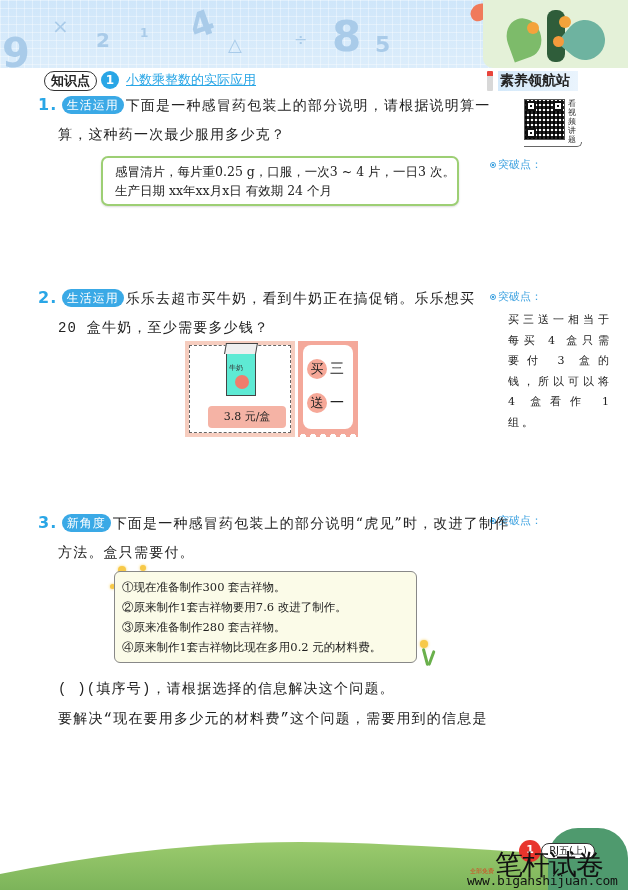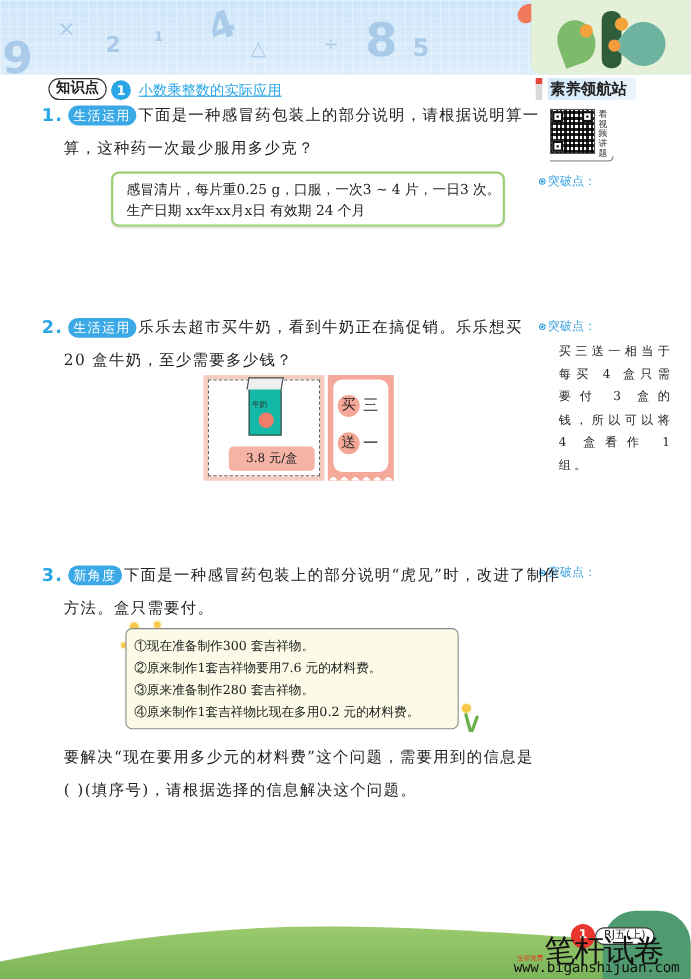--- a/index.html
+++ b/index.html
@@ -20,39 +20,39 @@
     background-size: 8px 8px;
   }
   .deco-glyph { position: absolute; color: #a9cbe9; font-family: "DejaVu Sans", sans-serif; font-weight: bold; }
   .header-plant {
     position: absolute; right: 0; top: 0; width: 145px; height: 68px;
     background: #e4f1d8; border-bottom-left-radius: 10px;
   }
   .leaf { position: absolute; border-radius: 50% 50% 50% 0; }
 
   
-  .kp-title { position: absolute; left: 32px; top: 71px; display: flex; align-items: flex-end; gap: 4px; padding-left: 12px; }
+  .kp-title { position: absolute; left: 32px; top: 71px; display: flex; align-items: flex-start; gap: 4px; padding-left: 12px; }
   .kp-tag {
     border: 1.5px solid #333; border-radius: 12px; padding: 0 6px 0 6px;
     font-family: "DejaVu Sans", sans-serif; font-weight: bold; font-size: 13px; line-height: 18px; color: #222;
   }
   .kp-num {
     width: 18px; height: 18px; border-radius: 50%; background: #29a6e6; color: #fff;
     font-family: "DejaVu Sans", sans-serif; font-weight: bold; font-size: 12px; line-height: 18px; text-align: center;
   }
   .kp-text { font-family: "DejaVu Sans", sans-serif; font-size: 13px; color: #29a6e6; margin-left: 3px; text-decoration: underline; }
 
   
   .side-title { position: absolute; left: 487px; top: 71px; display: flex; align-items: center; }
   .lighthouse { width: 6px; height: 20px; background: linear-gradient(#e8453c 0 25%, #d8d8d8 25% 100%); margin-right: 5px; border-radius: 1px; }
   .side-title-text {
     font-family: "DejaVu Sans", sans-serif; font-weight: bold; font-size: 14px; color: #222;
     background: linear-gradient(90deg, #d4e9fa, #eaf4fd); padding: 1px 8px 1px 2px;
   }
-  .qr-wrap { position: absolute; left: 500px; top: 99px; width: 58px; height: 37px; }
+  .qr-wrap { position: absolute; left: 524px; top: 99px; width: 58px; height: 37px; }
   .qr {
     position: absolute; left: 0; top: 0; width: 41px; height: 41px; border: 1px solid #555; background:
       repeating-linear-gradient(90deg, #222 0 2px, #fff 2px 4px),
       repeating-linear-gradient(0deg, #222 0 3px, #fff 3px 5px);
     background-blend-mode: multiply;
   }
   .qr-corner { position: absolute; width: 10px; height: 10px; border: 2px solid #111; background: #fff; }
   .qr-corner::after { content: ""; position: absolute; left: 2px; top: 2px; width: 2px; height: 2px; background: #111; }
   .qr-label {
     position: absolute; left: 44px; top: 0; width: 12px; font-family: "DejaVu Sans", sans-serif;
@@ -66,36 +66,36 @@
   .tip-body { margin-left: 18px; margin-top: 6px; font-size: 11px; line-height: 20.5px; letter-spacing: 3px; color: #222; width: 104px; text-align: justify; }
 
   
   .q { position: absolute; left: 38px; width: 448px; }
   .q-line { font-size: 14px; line-height: 30px; letter-spacing: 1.2px; color: #222; display: flex; align-items: center; white-space: nowrap; }
   .q-num { font-family: "DejaVu Sans", sans-serif; font-weight: bold; font-size: 16px; color: #29a6e6; margin-right: 4px; }
   .q-tag {
     font-family: "DejaVu Sans", sans-serif; font-size: 12px; color: #fff; background: #3aa9e6;
     border-radius: 10px; padding: 1px 5px; letter-spacing: 1px; margin-right: 2px; line-height: 16px;
   }
-  .q-indent { padding-left: 20px; }
+  .q-indent { padding-left: 20px; font-family: Liberation Mono, monospace; }
 
   .med-box {
     position: absolute; left: 101px; top: 156px; width: 358px; height: 50px;
     border: 2px solid #9dcf74; border-radius: 7px; background: #fff;
     padding: 4px 0 0 12px; font-size: 12.5px; line-height: 19px; color: #222;
     box-shadow: 0 1px 2px rgba(0,0,0,0.15);
   }
 
   
   .milk-card { position: absolute; left: 185px; top: 341px; width: 173px; height: 96px; }
   .milk-left {
     position: absolute; left: 0; top: 0; width: 110px; height: 96px; background: #f6cdbf; padding: 4px;
   }
   .milk-inner { width: 100%; height: 100%; background: #fff; border: 1.5px dashed #666; position: relative; }
-  .carton { position: absolute; left: 36px; top: 6px; width: 30px; height: 44px; border: 1.5px solid #444; background: #14b8a6; }
+  .carton { position: absolute; left: 36px; top: 6px; width: 30px; height: 44px; border: 1.5px solid #444; background: #5eead4; }
   .carton::before { content: ""; position: absolute; left: -2px; top: -10px; width: 30px; height: 10px; border: 1.5px solid #444; border-bottom: none; background: #efefef; transform: skewX(-10deg); }
   .carton-text { position: absolute; left: 2px; top: 10px; font-size: 7px; color: #333; }
   .peach { position: absolute; left: 8px; top: 22px; width: 14px; height: 14px; border-radius: 50%; background: #f07c6c; }
   .price-tag {
     position: absolute; left: 18px; top: 60px; width: 78px; height: 22px; background: #f5b3a5; border-radius: 4px;
     font-size: 11px; line-height: 22px; text-align: center; color: #222;
   }
   .milk-right {
     position: absolute; left: 113px; top: 0; width: 60px; height: 96px; background: #f4a89a; padding: 4px 5px;
   }
@@ -256,34 +256,34 @@
   <div class="q-line q-indent">
     <span>方法。盒只需要付。</span>
   </div>
 </div>
 
 <div class="flower" style="left:118px;top:566px;"></div>
 <div class="flower" style="left:140px;top:565px;width:6px;height:6px;"></div>
 <div class="flower" style="left:110px;top:584px;width:5px;height:5px;"></div>
 <div class="info-box">
   <div>①现在准备制作300 套吉祥物。</div>
-  <div>②原来制作1套吉祥物要用7.6 元的材料费。</div>
+  <div>②原来制作1套吉祥物要用7.6 改进了制作。</div>
   <div>③原来准备制作280 套吉祥物。</div>
   <div>④原来制作1套吉祥物比现在多用0.2 元的材料费。</div>
 </div>
 <div class="flower" style="left:420px;top:640px;"></div>
 <div class="grass" style="left:424px;top:648px;height:18px;transform:rotate(-15deg);"></div>
 <div class="grass" style="left:430px;top:650px;height:16px;transform:rotate(20deg);"></div>
 
 <div class="q" style="top:674px;">
   <div class="q-line q-indent">
+    <span>(          )(填序号)，请根据选择的信息解决这个问题。</span>
+  </div>
+  <div class="q-line q-indent">
     <span>要解决“现在要用多少元的材料费”这个问题，需要用到的信息是</span>
-  </div>
-  <div class="q-line q-indent">
-    <span>(          )(填序号)，请根据选择的信息解决这个问题。</span>
   </div>
 </div>
 
 <div class="footer-hill"></div>
 <div class="footer-dark"></div>
 <div class="page-badge">1</div>
 <div class="edition-pill">RJ五(上)</div>
 <div class="wm-main">笔杆试卷</div>
 <div class="wm-small">全部免费</div>
 <div class="wm-url">www.biganshijuan.com</div>

